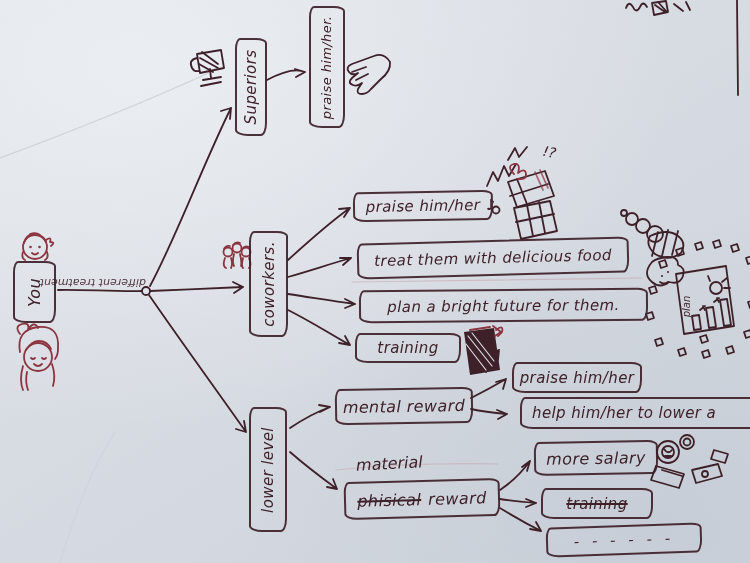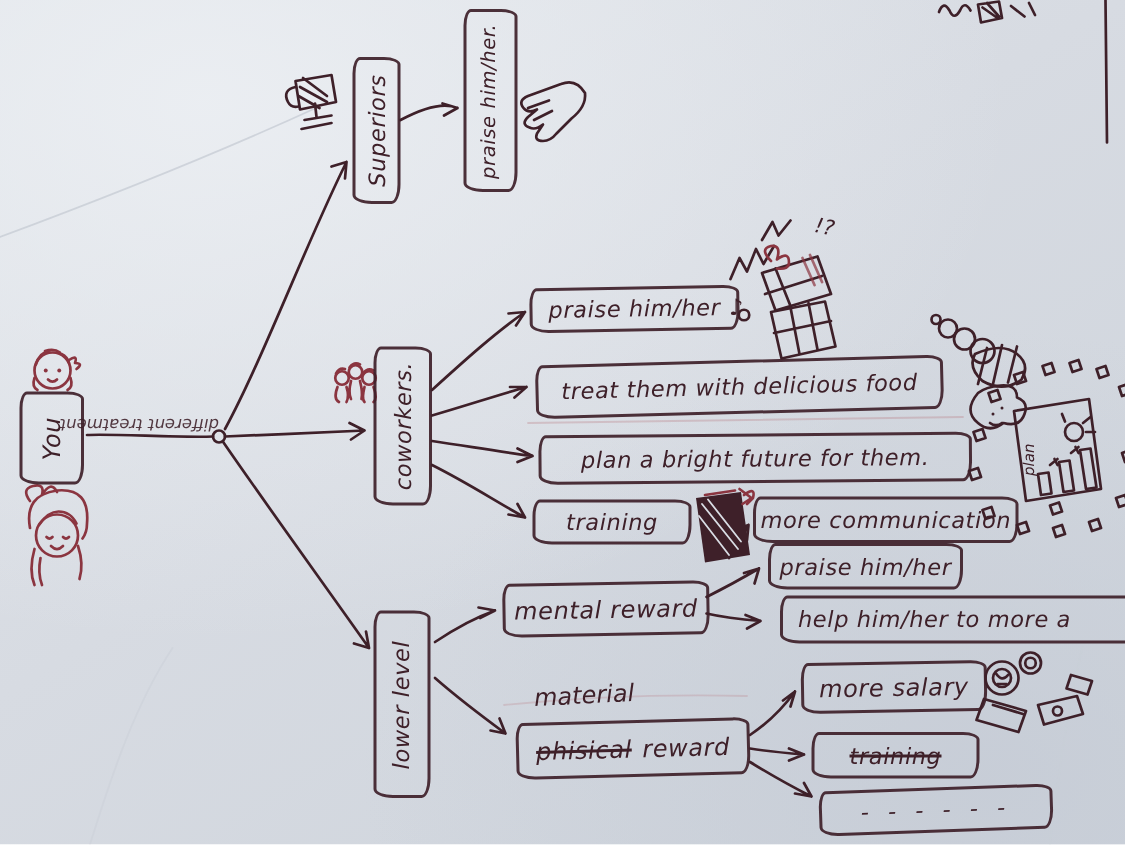--- a/index.html
+++ b/index.html
@@ -194,38 +194,35 @@
   </div>
 
   <div class="box" style="left:359px;top:289px;width:289px;height:33px;transform:rotate(-0.5deg)">
     <span>plan a bright future for them.</span>
   </div>
 
   <div class="box" style="left:355px;top:333px;width:106px;height:30px">
     <span>training</span>
   </div>
 
-  <div class="box" style="left:502px;top:331px;width:177px;height:31px">
-    <span>more communication</span>
-  </div>
 
   <div class="box" style="left:249px;top:407px;width:38px;height:125px">
     <span class="vtext">lower level</span>
   </div>
 
   <div class="box" style="left:335px;top:388px;width:138px;height:36px;transform:rotate(-1deg);font-size:16px">
     <span>mental reward</span>
   </div>
 
   <div class="box" style="left:512px;top:362px;width:130px;height:31px">
     <span>praise him/her</span>
   </div>
 
   <div class="box" style="left:520px;top:397px;width:240px;height:32px;justify-content:flex-start;padding-left:10px">
-    <span>help him/her to more a</span>
+    <span>help him/her to lower a</span>
   </div>
 
   <div class="free" style="left:356px;top:454px;font-size:16px;transform:rotate(-3deg)">material</div>
 
   <div class="box" style="left:344px;top:480px;width:156px;height:38px;transform:rotate(-1.5deg);font-size:16px;gap:7px">
     <span class="strike">phisical</span>
     <span>reward</span>
   </div>
 
   <div class="box" style="left:534px;top:441px;width:124px;height:34px;transform:rotate(-1deg);font-size:16px">

